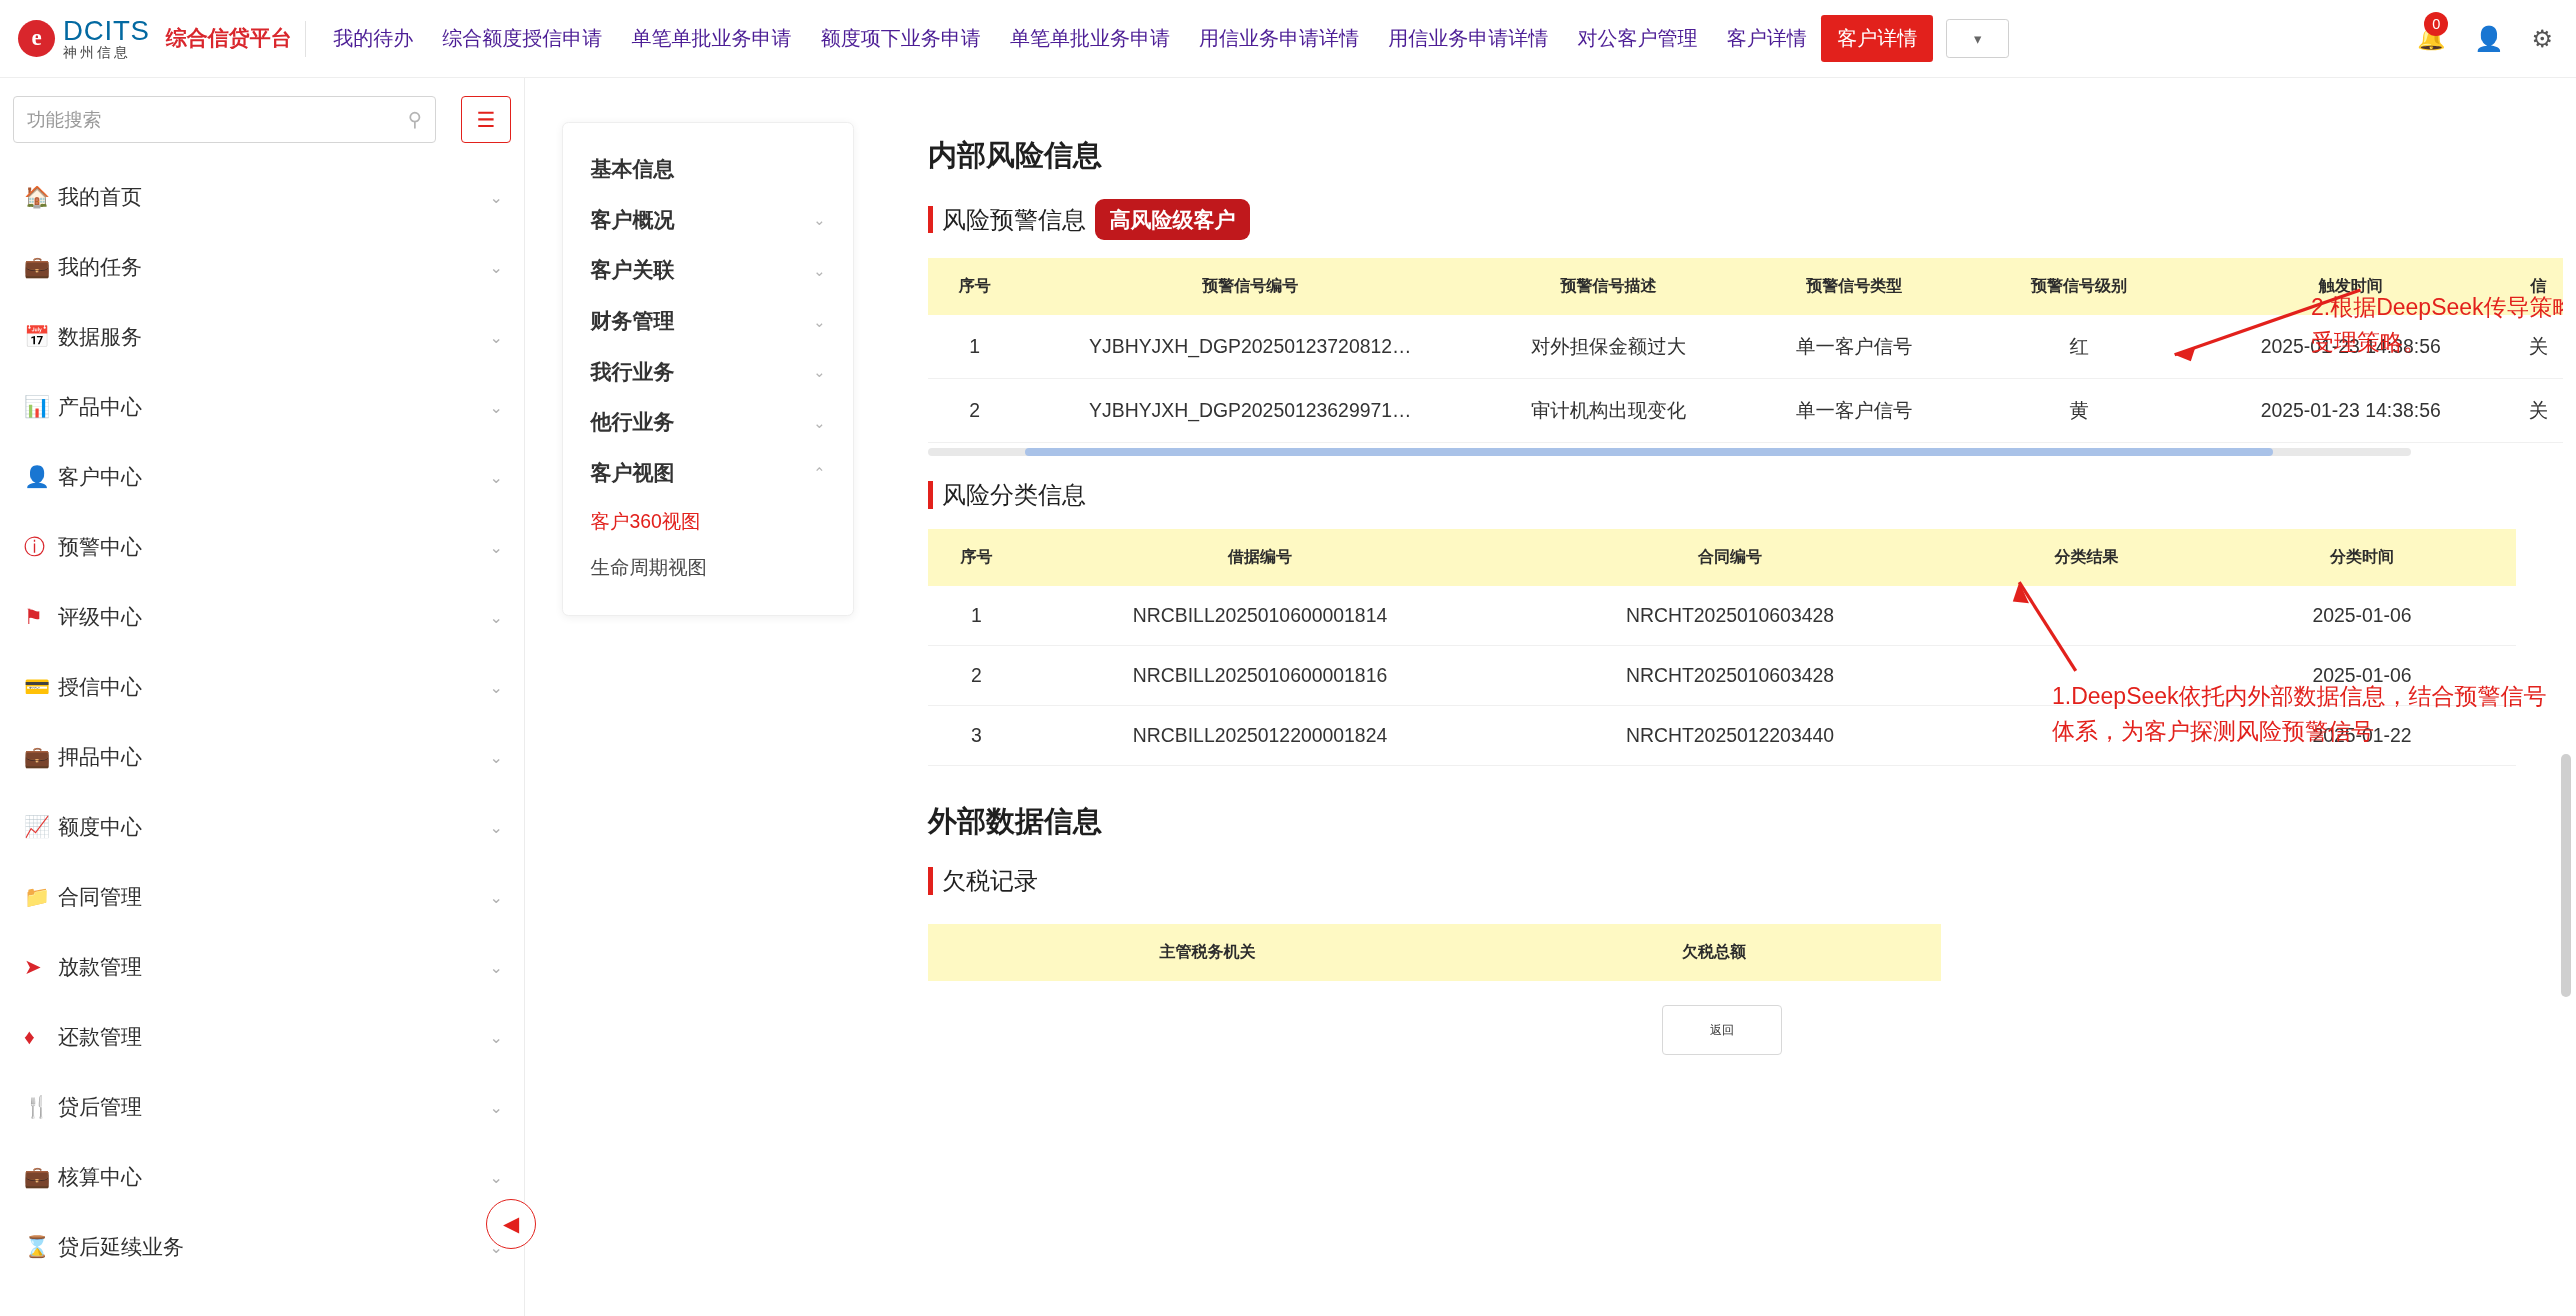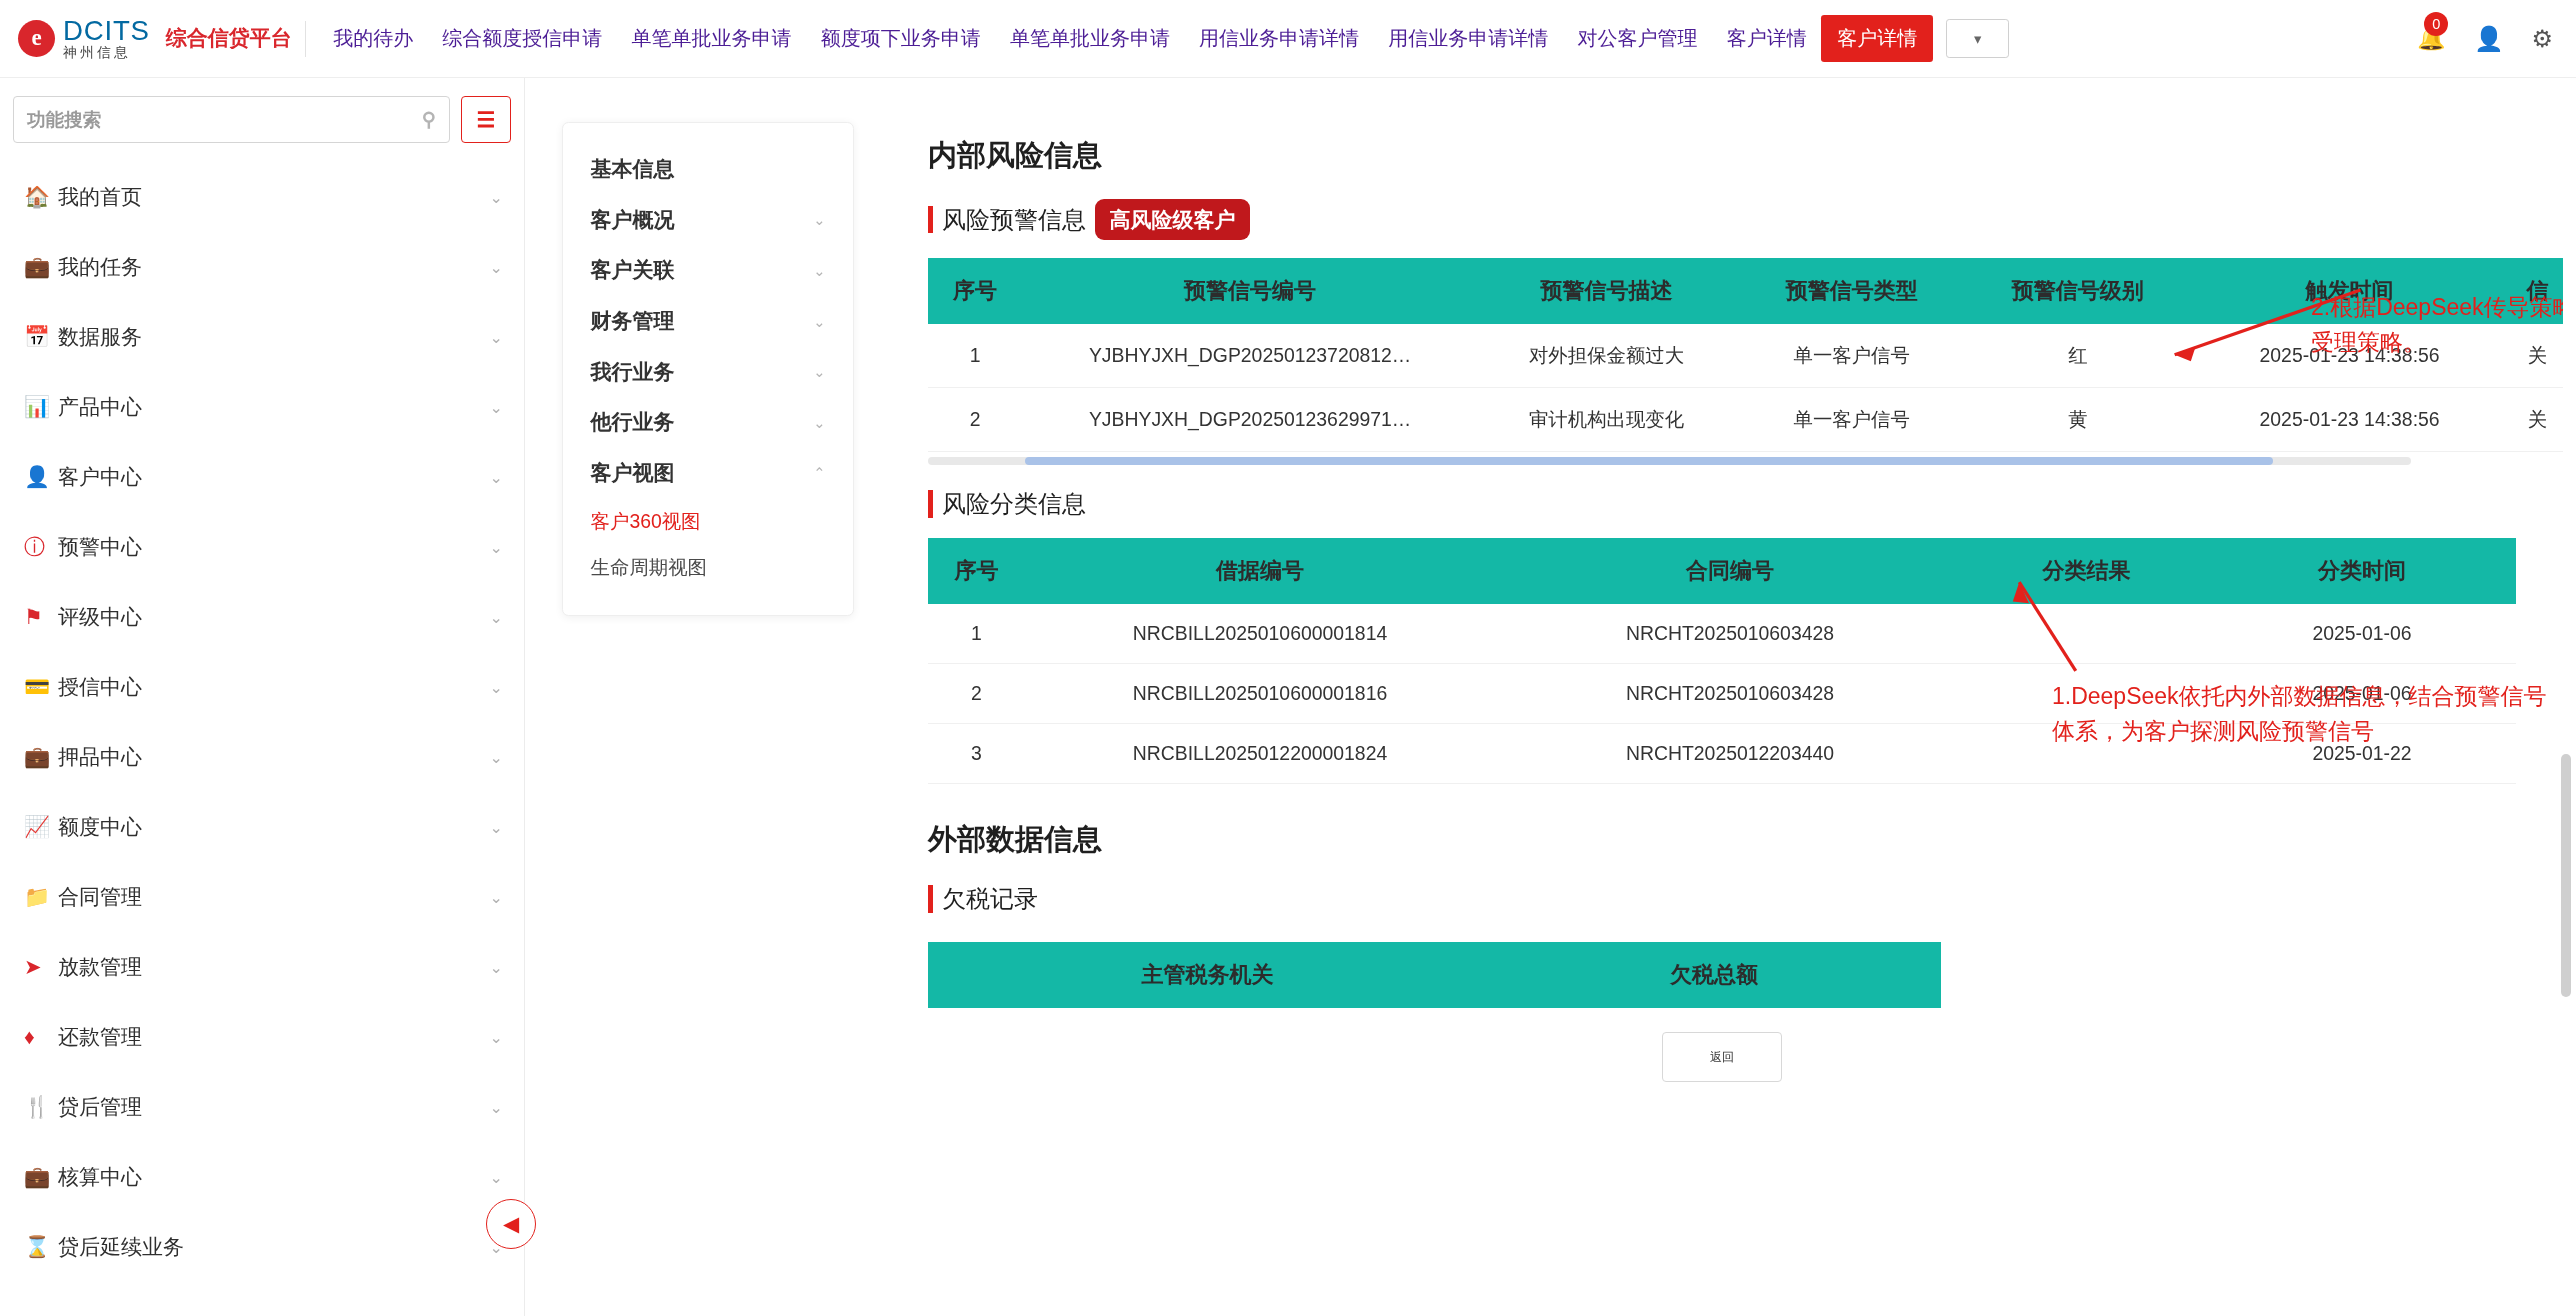--- a/index.html
+++ b/index.html
@@ -59,21 +59,21 @@
     display: flex; align-items: center; justify-content: center; padding: 0 4.9px;
   }
   .ic { color: #d9262c; }
   .ic-gray { color: #555; }
 
   
   .sidebar {
     position: absolute; top: 78px; left: 0; width: 525px; height: 1239px;
     background: #ffffff; border-right: 0.8px solid #ececec;
   }
-  .search-row { display: flex; align-items: flex-end; padding: 18px 13px 11.3px 13px; gap: 11px; font-weight: bold; }
+  .search-row { display: flex; align-items: flex-end; padding: 18px 13px 11.3px 13px; gap: 25px; }
   .search-box {
     flex: 1; height: 47px; border: 0.8px solid #d5d5d5; border-radius: 4px;
     display: flex; align-items: center; padding: 0 13px; color: #9a9a9a; font-size: 18.6px;
     background: #fff;
   }
   .search-box .ph { flex: 1; }
   .search-box .si { color: #b4b4b4; font-size: 19.4px; }
   .menu-btn {
     width: 50px; height: 47px; border: 0.8px solid #e2211c; border-radius: 4px;
     color: #e2211c; display: flex; align-items: center; justify-content: center;
@@ -127,21 +127,21 @@
   .sub-title .txt { font-size: 24px; color: #1f1f1f; }
   .risk-chip {
     background: #c0181c; color: #fff; font-size: 21px; font-weight: bold;
     padding: 6.5px 14.6px; border-radius: 9px;
   }
 
   table.tbl {
     border-collapse: collapse; margin-left: 41px; background: #fff;
   }
   table.tbl th {
-    background: #14b8a6; color: #2c2c2c; font-size: 22px; font-weight: bold;
+    background: #fef9c3; color: #2c2c2c; font-size: 16px; font-weight: bold;
     padding: 18px 14.6px; border: none; white-space: nowrap;
   }
   table.tbl td {
     font-size: 19.4px; color: #333; padding: 18px 14.6px; text-align: center;
     border-bottom: 0.8px solid #f0f0f0; white-space: nowrap;
   }
   .hscroll-track {
     margin-left: 41px; width: 1483px; height: 8px; background: #e8e8e8; border-radius: 4px;
     margin-top: 4.9px; position: relative;
   }

